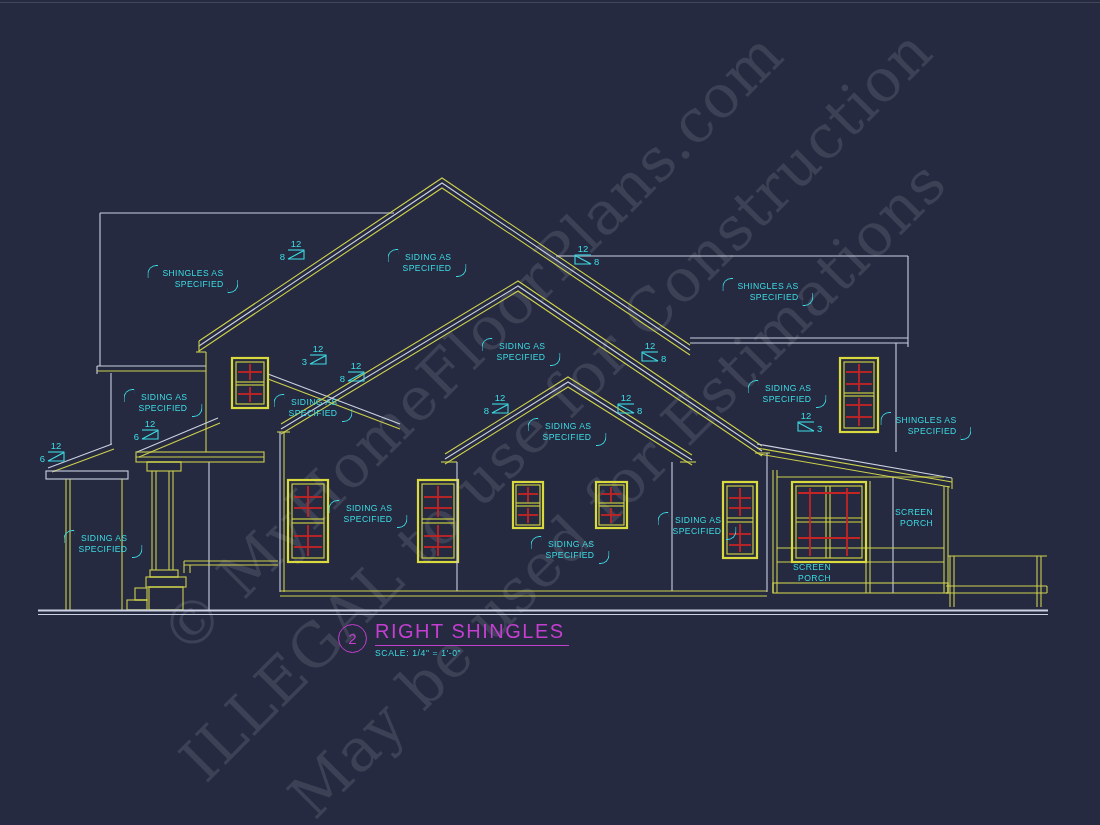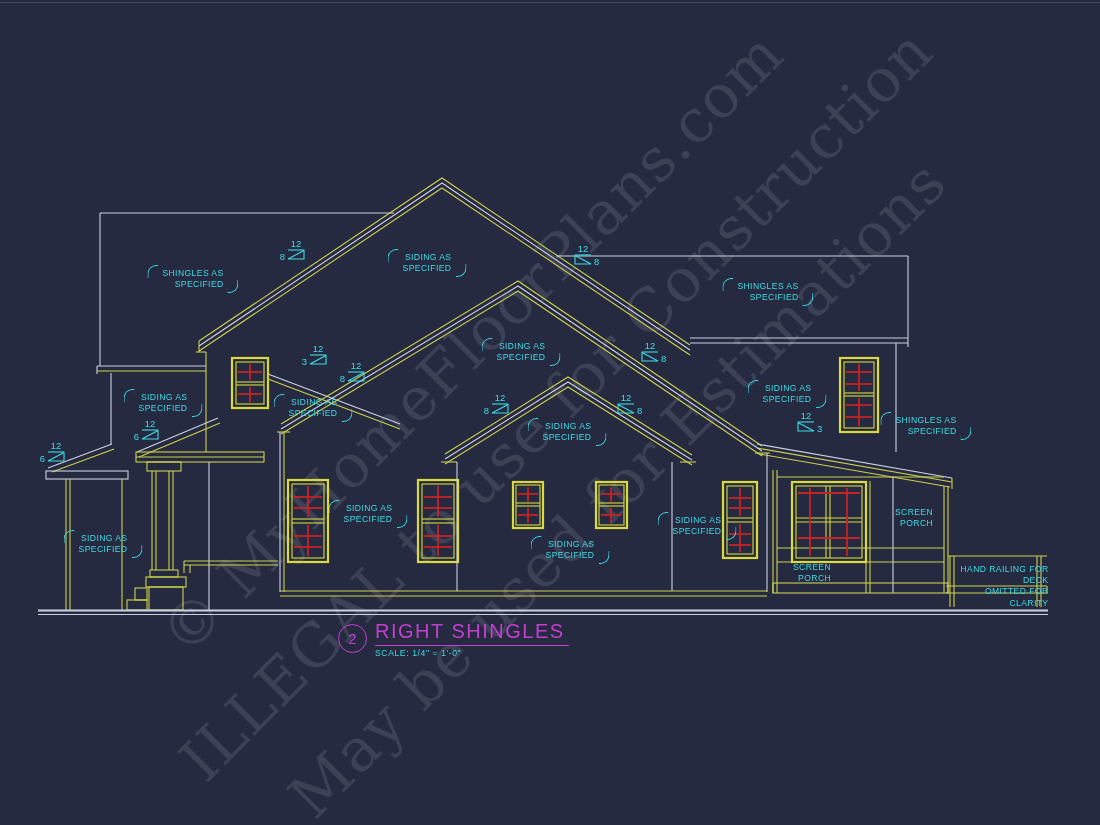--- a/index.html
+++ b/index.html
@@ -366,22 +366,20 @@
   <div class="ann" style="left:368px;top:503px;">SIDING AS
 SPECIFIED</div>
   <div class="ann" style="left:570px;top:539px;">SIDING AS
 SPECIFIED</div>
   <div class="ann" style="left:697px;top:515px;">SIDING AS
 SPECIFIED</div>
   <div class="ann plain" style="left:812px;top:562px;">SCREEN
 PORCH</div>
   <div class="ann plain" style="left:914px;top:507px;">SCREEN
 PORCH</div>
-  <div class="ann plain" style="left:997px;top:564px;">HAND RAILING FOR DECK
-OMITTED FOR CLARITY</div>
 
   <div class="titleblock">
     <div class="tb-circle">
       <span>2</span>
     </div>
     <div class="tb-main">
       <div class="tb-title">RIGHT SHINGLES</div>
       <div class="tb-scale">SCALE: 1/4" = 1'-0"</div>
     </div>
   </div>

